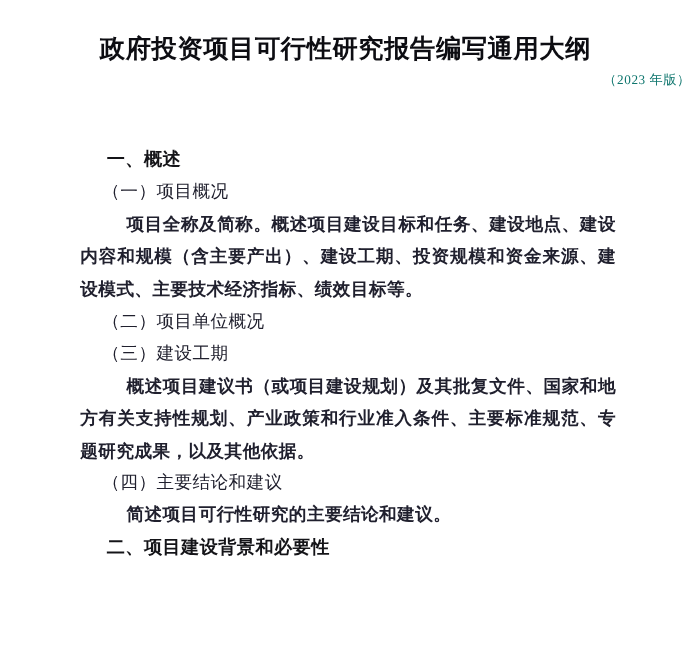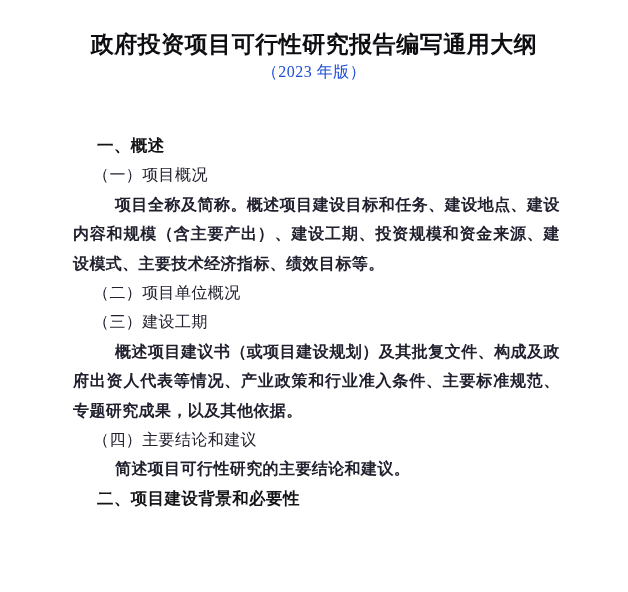--- a/index.html
+++ b/index.html
@@ -27,25 +27,25 @@
     font-weight: bold;
     letter-spacing: 0.5px;
     color: #0d0d12;
     font-family: "Liberation Serif", "DejaVu Serif", serif;
   }
   .doc-subtitle {
     position: absolute;
     top: 62px;
     left: 0;
     right: 0;
-    text-align: center;
-    font-size: 16px;
+    text-align: right;
+    font-size: 12px;
     line-height: 20px;
     letter-spacing: 0.5px;
-    color: #1d4ed8;
+    color: #0f766e;
   }
   .content {
     position: absolute;
     top: 131px;
     left: 73px;
     width: 487px;
     font-size: 16px;
     line-height: 29.4px;
     letter-spacing: 0.4px;
     color: #20202e;
@@ -79,19 +79,19 @@
   <h1 class="doc-title">政府投资项目可行性研究报告编写通用大纲</h1>
 
   <div class="doc-subtitle">（2023 年版）</div>
 
   <div class="content">
     <p class="blk-heading1">一、概述</p>
     <p class="blk-heading2">（一）项目概况</p>
     <p class="blk-paragraph">项目全称及简称。概述项目建设目标和任务、建设地点、建设内容和规模（含主要产出）、建设工期、投资规模和资金来源、建设模式、主要技术经济指标、绩效目标等。</p>
     <p class="blk-heading2">（二）项目单位概况</p>
     <p class="blk-heading2">（三）建设工期</p>
-    <p class="blk-paragraph">概述项目建议书（或项目建设规划）及其批复文件、构成及政府出资人代表等情况、产业政策和行业准入条件、主要标准规范、专题研究成果，以及其他依据。</p>
+    <p class="blk-paragraph">概述项目建议书（或项目建设规划）及其批复文件、国家和地方有关支持性规划、产业政策和行业准入条件、主要标准规范、专题研究成果，以及其他依据。</p>
     <p class="blk-heading2">（四）主要结论和建议</p>
     <p class="blk-paragraph">简述项目可行性研究的主要结论和建议。</p>
     <p class="blk-heading1">二、项目建设背景和必要性</p>
   </div>
 
 </div>
 
 </body></html>

